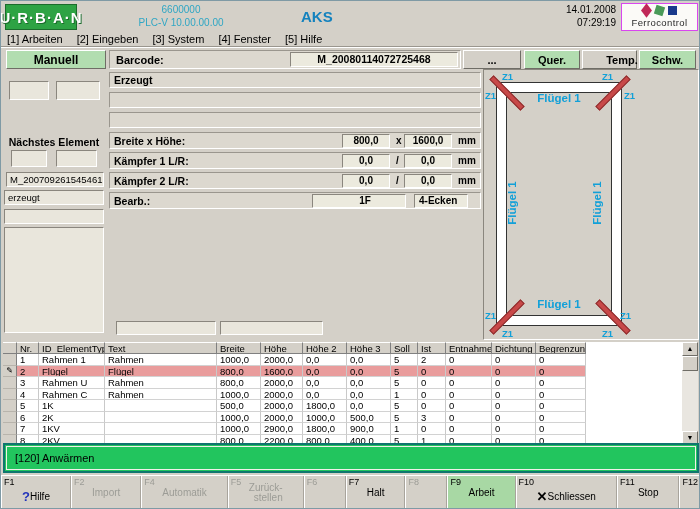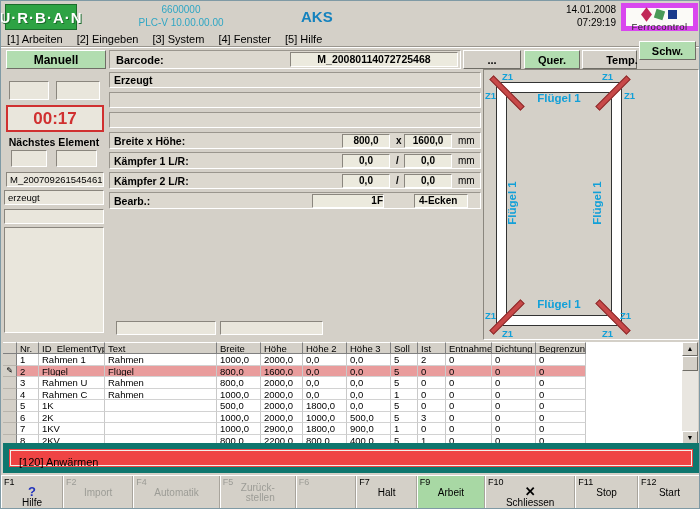--- a/index.html
+++ b/index.html
@@ -13,21 +13,21 @@
   .raised { border:1px solid; border-color:#ffffff #6f6d66 #6f6d66 #ffffff; }
   .strip  { border:1px solid; border-color:#9a968e #ffffff #ffffff #9a968e; background:#dcd8cf; }
 
   
   .header { left:0; top:0; width:700px; height:31px; background:#d4d0c8; }
   .logo { left:4px; top:3px; width:72px; height:26px; background:#2ea344; border:1px solid #1c6b2c; display:flex; align-items:center; justify-content:center; }
   .logo span { color:#fff; font-weight:bold; font-size:15px; letter-spacing:1px; text-shadow:1px 1px 0 #1c6b2c; }
   .teal { color:#2fa6c4; }
   .hline { font-size:10px; line-height:13px; white-space:nowrap; }
   .apptitle { font-size:15px; font-weight:bold; color:#1482be; }
-  .ferro { left:620px; top:2px; width:77px; height:28px; background:#fbfaf7; border:5px solid #d946ef; text-align:center; }
+  .ferro { left:620px; top:2px; width:77px; height:28px; background:#fbfaf7; border:1px solid #d946ef; text-align:center; }
   .ferro .shapes { display:flex; justify-content:center; gap:4px; margin-top:2px; height:11px; }
   .ferro .sh { width:9px; height:9px; display:inline-block; }
   .sh1 { background:#c02858; transform:rotate(45deg) skew(8deg,8deg); }
   .sh2 { background:#4a9a58; transform:rotate(18deg); }
   .sh3 { background:#1a3a8c; }
   .ferro .brand { font-size:9.5px; color:#2b2b2b; letter-spacing:.4px; line-height:11px; }
 
   
   .menubar { left:0; top:31px; width:700px; height:15px; border-bottom:1px solid #9a968e; box-shadow:0 1px 0 #ffffff; padding-left:6px; display:flex; gap:14px; align-items:center; }
   .menubar span { font-size:11px; color:#000; }
@@ -45,21 +45,21 @@
   .nextlbl { left:2px; top:135px; width:102px; text-align:center; font-size:10.5px; font-weight:bold; }
   .smallfield { background:#e9e6dc; }
   .lfield { font-size:9.5px; line-height:13px; padding-left:3px; white-space:nowrap; overflow:hidden; }
 
   
   .mfield { left:108px; width:372px; height:16px; padding-left:4px; font-weight:bold; font-size:10.5px; line-height:14px; }
   .dimrow { left:108px; width:372px; height:17px; }
   .dimrow .dlbl { position:absolute; left:4px; top:2px; font-weight:bold; font-size:10.5px; }
   .vbox { position:absolute; top:1px; height:14px; background:#eceade; border:1px solid; border-color:#8a867e #fff #fff #8a867e; text-align:center; font-weight:bold; font-size:10px; line-height:12px; }
   .sep { position:absolute; top:2px; font-weight:bold; font-size:10px; }
-  .unit { position:absolute; top:2px; left:348px; font-weight:normal; font-size:10px; }
+  .unit { position:absolute; top:2px; left:348px; font-weight:bold; font-size:10px; }
 
   
   .draw { left:482px; top:68px; width:216px; height:271px; border:1px solid; border-color:#8a867e #fff #fff #8a867e; background:#d4d0c8; }
   .frame { position:absolute; left:12px; top:12px; width:126px; height:244px; background:#ffffff; border:1px solid #333; }
   .frame .inner { position:absolute; left:9px; top:9px; right:9px; bottom:9px; background:#d4d0c8; border:1px solid #333; }
   .diag { position:absolute; width:44px; height:6px; background:#c84848; border:1px solid #8c2f2f; }
   .zlab { position:absolute; color:#12a0d8; font-weight:bold; font-size:9.5px; }
   .flab { position:absolute; color:#12a0d8; font-weight:bold; font-size:11.5px; text-align:center; }
   .vlab { width:70px; transform:rotate(-90deg); }
 
@@ -72,26 +72,26 @@
   .trow.sel { background:#e99c9c; }
   .gcell { width:14px; background:#d4d0c8; border-right:1px solid #808080; border-bottom:1px solid #b8b4ac; font-size:8px; line-height:10px; text-align:center; }
   .tcell { font-size:9.5px; line-height:11px; padding-left:3px; border-right:1px solid #c9c9c9; border-bottom:1px solid #d2d2d2; white-space:nowrap; overflow:hidden; }
   .w-gut{width:14px}.w0{width:22px}.w1{width:66px}.w2{width:112px}.w3{width:44px}.w4{width:42px}
   .w5{width:44px}.w6{width:44px}.w7{width:27px}.w8{width:28px}.w9{width:46px}.w10{width:44px}.w11{width:50px}
   .vscroll { left:681px; top:341px; width:16px; height:103px; background:#e9e6e0; }
   .sbtn { position:absolute; left:0; width:16px; height:14px; background:#d4d0c8; border:1px solid; border-color:#fff #6f6d66 #6f6d66 #fff; font-size:7px; text-align:center; line-height:12px; }
   .sthumb { position:absolute; left:0; top:14px; width:16px; height:15px; background:#d4d0c8; border:1px solid; border-color:#fff #6f6d66 #6f6d66 #fff; }
 
   
-  .status { left:2px; top:442px; width:696px; height:30px; border:6px solid #0f766e; background:#ef4444; }
+  .status { left:2px; top:442px; width:696px; height:30px; border:2px solid #0f766e; background:#22c55e; }
   .status .in { position:absolute; inset:1px; border:1px solid #f2f0ea; font-size:11px; line-height:22px; padding-left:8px; color:#000; }
 
   
   .fbar { left:0; top:474px; width:700px; height:35px; display:flex; border-top:1px solid #fff; }
-  .fcell { position:relative; flex:1; background:#d4d0c8; border-right:1px solid #a8a49c; border-left:1px solid #ffffff; display:flex; flex-direction:column; justify-content:center; align-items:center; padding:1px 20px; }
+  .fcell { position:relative; flex:1; background:#d4d0c8; border-right:1px solid #a8a49c; border-left:1px solid #ffffff; display:flex; flex-direction:row; justify-content:center; align-items:center; padding:1px 20px; }
   .fkey { position:absolute; left:2px; top:1px; font-size:9px; color:#000; }
   .fcell.disabled .fkey { color:#9c9c96; }
   .flabel { font-size:10px; color:#000; text-align:right; line-height:10px; }
   .fcell.disabled .flabel { color:#9c9c96; }
   .fcell.highlighted { background:#a8d8a4; }
   .fcell.has-icon { justify-content:space-between; padding-top:10px; padding-bottom:2px; }
   .ficon { font-size:13px; font-weight:bold; line-height:12px; }
   .ficon.help { color:#2233bb; }
 </style>
 </head>
@@ -131,25 +131,24 @@
   </div>
 
   <div class="abs btn green raised" style="left:5px; top:49px; width:100px; height:19px; font-size:12px;">Manuell</div>
   <div class="abs modebar-strip strip">
     <span class="lbl">Barcode:</span>
     <div class="bval">M_20080114072725468</div>
   </div>
   <div class="abs btn graybtn raised" style="left:462px; top:49px; width:58px; height:19px;">...</div>
   <div class="abs btn green raised" style="left:523px; top:49px; width:56px; height:19px;">Quer.</div>
   <div class="abs btn graybtn raised" style="left:581px; top:49px; width:55px; height:19px;padding-left:25px;">Temp.</div>
-  <div class="abs btn green raised" style="left:638px; top:40px; width:57px; height:19px;">Schw.</div>
+  <div class="abs btn green raised" style="left:638px; top:49px; width:57px; height:19px;">Schw.</div>
 
   <div class="abs sunken smallfield" style="left:8px; top:80px; width:40px; height:19px;"></div>
   <div class="abs sunken smallfield" style="left:55px; top:80px; width:44px; height:19px;"></div>
-  <div class="abs timer">00:17</div>
   <div class="abs nextlbl">Nächstes Element</div>
   <div class="abs sunken smallfield" style="left:10px; top:149px; width:36px; height:17px;"></div>
   <div class="abs sunken smallfield" style="left:55px; top:149px; width:41px; height:17px;"></div>
   <div class="abs sunken lfield" style="left:5px; top:171px; width:98px; height:15px; text-align:center;">M_20070926154546129</div>
   <div class="abs sunken lfield" style="left:3px; top:189px; width:100px; height:15px;">erzeugt</div>
   <div class="abs sunken smallfield" style="left:3px; top:208px; width:100px; height:15px;"></div>
   <div class="abs sunken smallfield" style="left:3px; top:226px; width:100px; height:106px;"></div>
 
   <div class="abs mfield strip" style="top:71px;">Erzeugt</div>
   <div class="abs mfield strip" style="top:91px;"></div>
@@ -171,21 +170,21 @@
   </div>
   <div class="abs dimrow strip" style="top:171px;">
     <span class="dlbl">Kämpfer 2 L/R:</span>
     <span class="vbox" style="left:232px; width:48px;">0,0</span>
     <span class="sep" style="left:286px;">/</span>
     <span class="vbox" style="left:294px; width:48px;">0,0</span>
     <span class="unit">mm</span>
   </div>
   <div class="abs dimrow strip" style="top:191px;">
     <span class="dlbl">Bearb.:</span>
-    <span class="vbox" style="left:202px; width:72px; text-align:right; padding-left:12px;">1F</span>
+    <span class="vbox" style="left:202px; width:94px; text-align:center; padding-left:12px;">1F</span>
     <span class="vbox" style="left:304px; width:54px; text-align:left; padding-left:4px;">4-Ecken</span>
   </div>
   <div class="abs sunken smallfield" style="left:115px; top:320px; width:100px; height:14px;"></div>
   <div class="abs sunken smallfield" style="left:219px; top:320px; width:103px; height:14px;"></div>
 
   <div class="abs draw">
     <div class="frame">
       <div class="inner"></div>
       <div class="diag" style="left:-12px; top:7px;   transform:rotate(45deg);"></div>
       <div class="diag" style="left:94px;  top:7px;   transform:rotate(-45deg);"></div>
@@ -373,20 +372,24 @@
         <span class="flabel">Zurück- stellen</span>
       </div>
       <div class="fcell disabled">
         <span class="fkey">F6</span>
         <span class="flabel"></span>
       </div>
       <div class="fcell normal">
         <span class="fkey">F7</span>
         <span class="flabel">Halt</span>
       </div>
+      <div class="fcell disabled">
+        <span class="fkey">F8</span>
+        <span class="flabel"></span>
+      </div>
       <div class="fcell highlighted">
         <span class="fkey">F9</span>
         <span class="flabel">Arbeit</span>
       </div>
       <div class="fcell normal has-icon">
         <span class="fkey">F10</span>
         <span class="ficon close">✕</span>
         <span class="flabel">Schliessen</span>
       </div>
       <div class="fcell normal">

